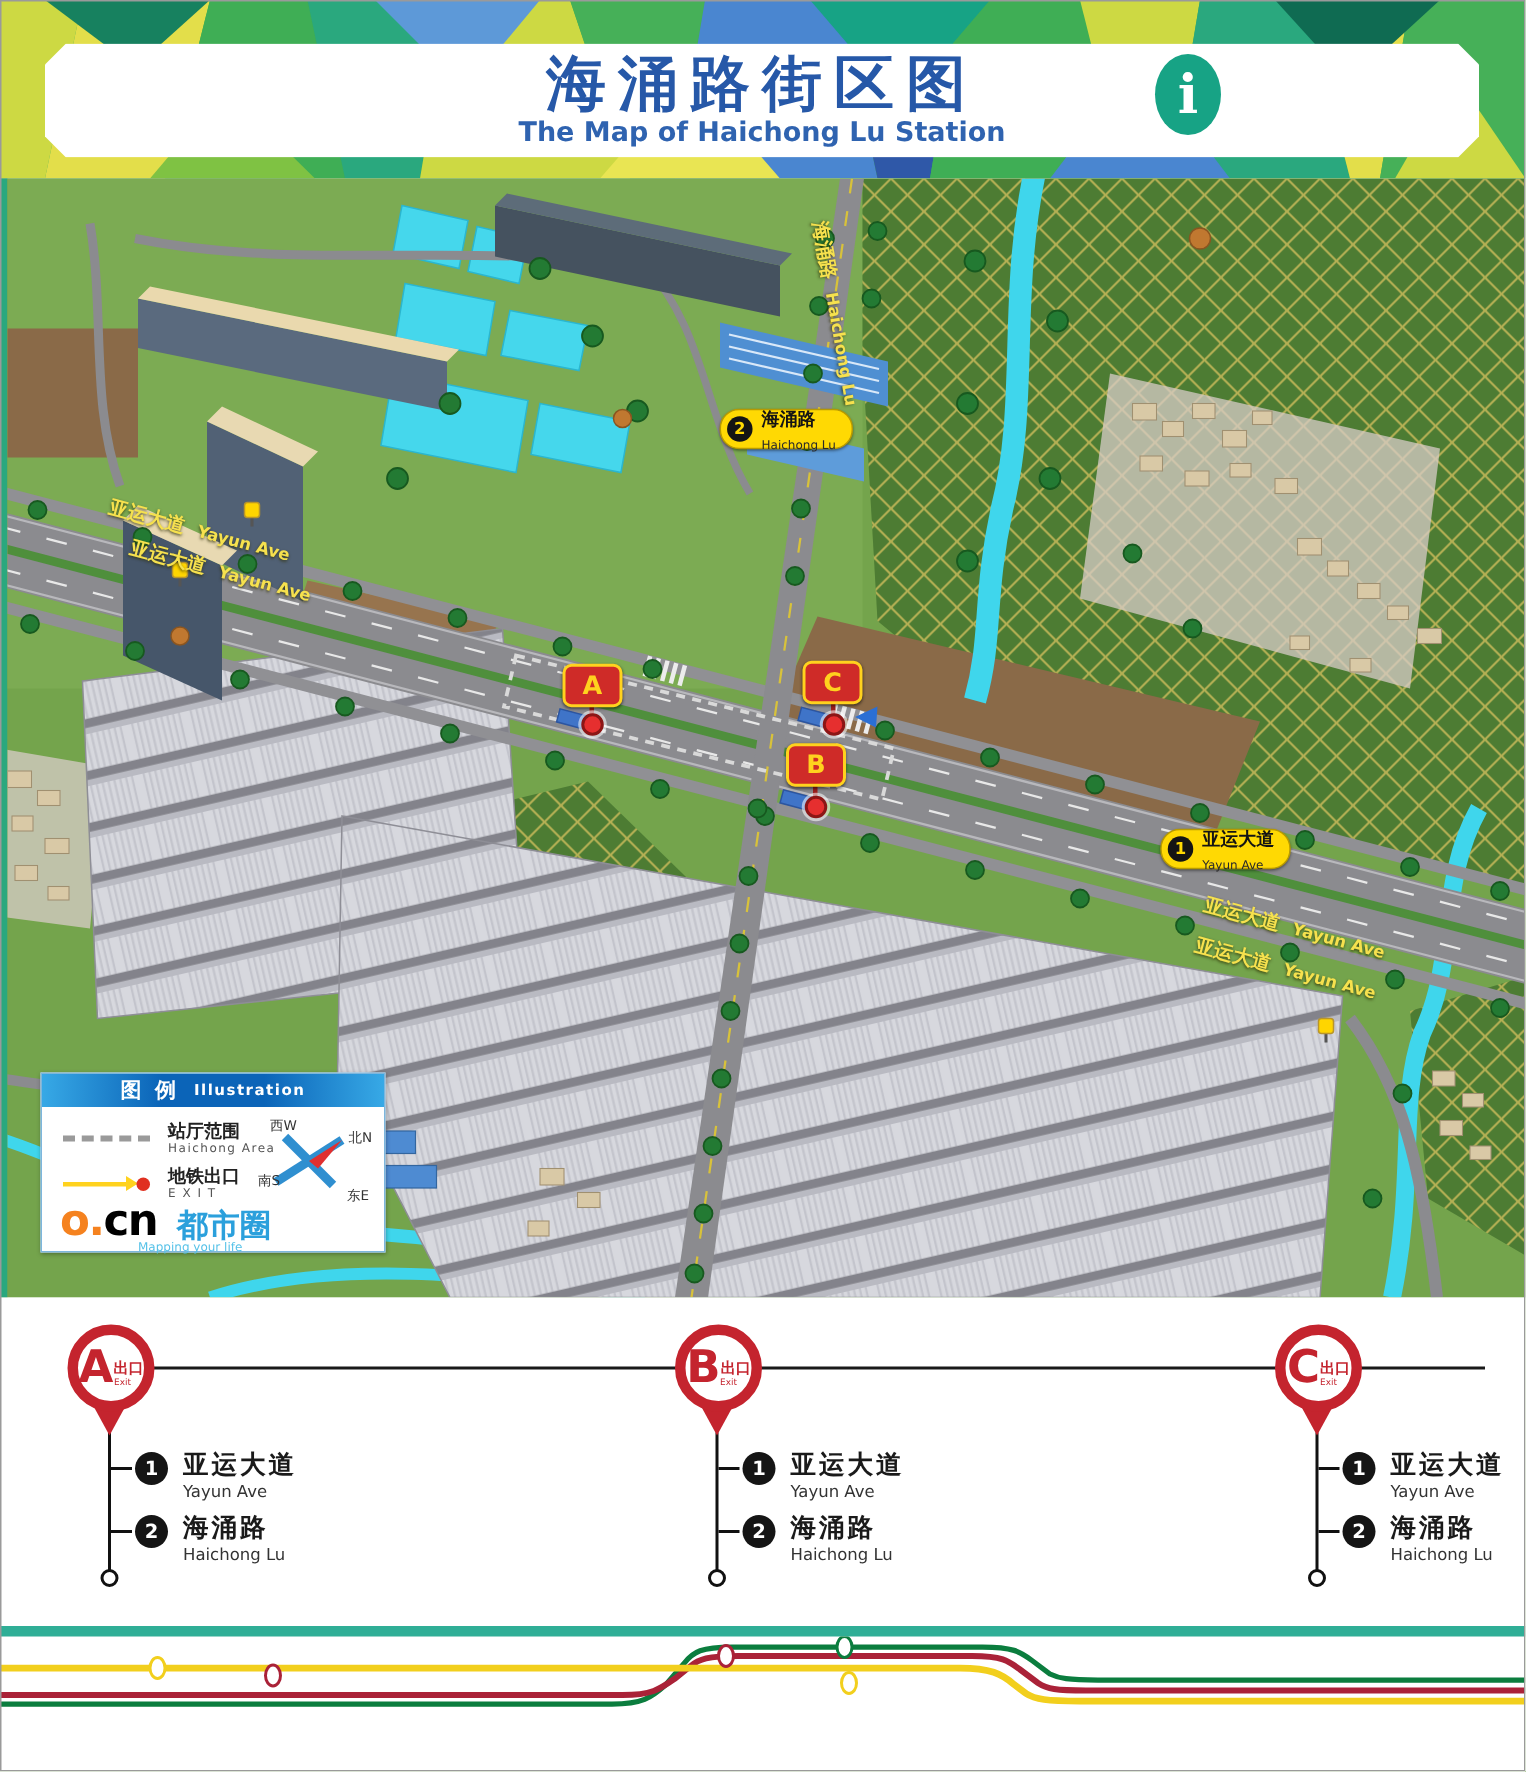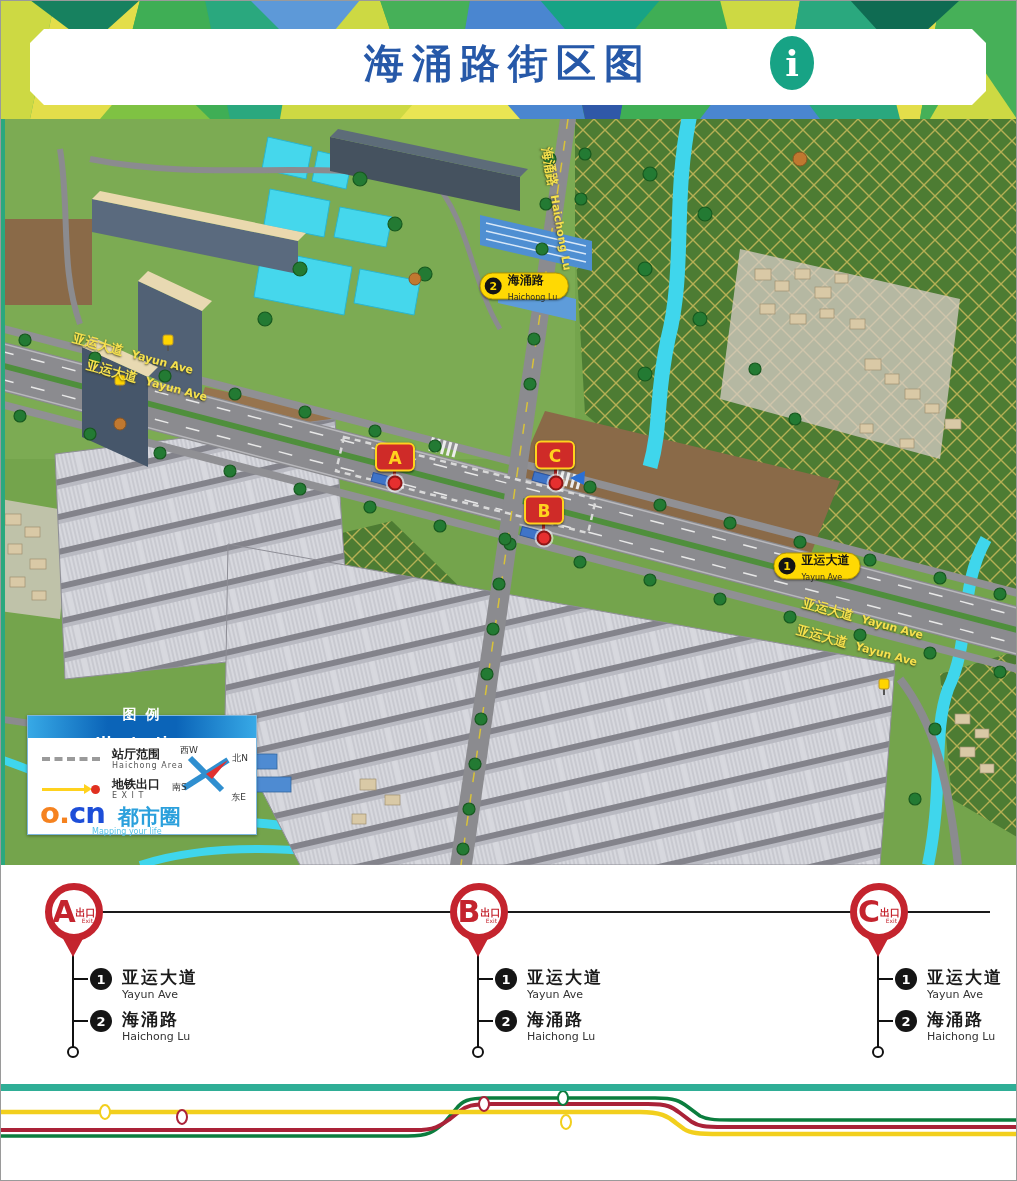--- a/index.html
+++ b/index.html
@@ -6,21 +6,21 @@
   .page{position:relative;width:1017px;height:1181px;background:#fff;overflow:hidden;
         font-family:"DejaVu Sans","Liberation Sans",sans-serif;}
   .frame{position:absolute;inset:0;border:1px solid #9a9a9a;pointer-events:none;z-index:50;}
 
   
   .header{position:absolute;top:0;left:0;width:1017px;height:119px;}
   .header svg{position:absolute;top:0;left:0;}
   .banner{position:absolute;top:29px;left:30px;width:956px;height:76px;background:#ffffff;
           clip-path:polygon(14px 0,calc(100% - 14px) 0,100% 14px,100% calc(100% - 14px),
           calc(100% - 14px) 100%,14px 100%,0 calc(100% - 14px),0 14px);
-          display:flex;flex-direction:column;align-items:center;justify-content:center;font-family:Liberation Mono, monospace;}
+          display:flex;flex-direction:column;align-items:center;justify-content:center;}
   .title{color:#2658a8;font-size:40px;font-weight:bold;letter-spacing:8px;line-height:1.05;}
   .subtitle{color:#2f63b0;font-size:18px;font-weight:bold;margin-top:1px;}
   .info-icon{position:absolute;top:36px;left:770px;width:44px;height:54px;border-radius:50%;
              background:#17a385;color:#fff;display:flex;align-items:center;justify-content:center;
              font-family:"DejaVu Serif","Liberation Serif",serif;font-size:36px;font-weight:bold;}
 
   
   .map{position:absolute;top:119px;left:0;width:1017px;height:746px;overflow:hidden;background:#74a44c;
        border-left:5px solid #2aa87e;box-sizing:border-box;}
   .map svg.art{position:absolute;top:0;left:-5px;}
@@ -42,50 +42,50 @@
       display:flex;align-items:center;justify-content:center;box-shadow:0 1px 2px rgba(0,0,0,.5);z-index:7;}
   .mk-line{position:absolute;width:3px;background:#9c1f1d;z-index:6;}
   .mk-dot{position:absolute;transform:translate(-50%,-50%);width:11px;height:11px;border-radius:50%;
           background:#e62f2f;border:2px solid #8c1616;box-shadow:0 0 0 2px rgba(255,255,255,.55);z-index:6;}
 
   
   .legend{position:absolute;left:22px;top:596px;width:228px;height:118px;background:#fff;
           border:1px solid #7db6dd;box-shadow:0 1px 3px rgba(0,0,0,.35);z-index:8;}
   .legend-hd{height:22px;background:linear-gradient(90deg,#37a9e6,#0b64b8 35%,#0b64b8 65%,#37a9e6);
              color:#fff;display:flex;align-items:center;justify-content:center;gap:10px;
-             font-size:14px;font-weight:bold;letter-spacing:2px;flex-direction:column;}
-  .legend-hd .en{letter-spacing:1px;font-size:13px;}
+             font-size:14px;font-weight:bold;letter-spacing:2px;}
+  .legend-hd .en{letter-spacing:1px;font-size:10px;}
   .lrow{position:absolute;left:14px;display:flex;align-items:center;}
   .ldash{width:58px;border-top:4px dashed #9a9a9a;margin-right:12px;}
   .larrow{width:58px;height:10px;position:relative;margin-right:12px;}
   .larrow .shaft{position:absolute;left:0;top:4px;width:44px;height:3px;background:#ffd21e;}
   .larrow .head{position:absolute;left:42px;top:0;width:0;height:0;border-left:8px solid #ffd21e;
                 border-top:5px solid transparent;border-bottom:5px solid transparent;}
   .larrow .dot{position:absolute;right:0;top:1px;width:9px;height:9px;border-radius:50%;background:#e03020;}
   .ltxt .zh{font-size:12px;font-weight:bold;color:#222;line-height:1.1;}
   .ltxt .en{font-size:8px;color:#555;letter-spacing:1px;}
   .compass{position:absolute;right:8px;top:30px;width:78px;height:56px;font-size:9px;color:#333;}
   .compass svg{position:absolute;left:8px;top:6px;}
   .cw{position:absolute;left:10px;top:-2px;} .cn{position:absolute;right:0;top:6px;}
   .cs{position:absolute;left:2px;bottom:8px;} .ce{position:absolute;right:2px;bottom:-2px;}
   .logo{position:absolute;left:12px;bottom:6px;display:flex;align-items:flex-end;line-height:1;}
   .logo-o{color:#f5821f;font-size:29px;font-weight:bold;letter-spacing:-1px;}
-  .logo-cn{color:#1d4ed8;font-size:29px;font-weight:bold;letter-spacing:-1px;}
+  .logo-cn{color:#000000;font-size:29px;font-weight:bold;letter-spacing:-1px;}
   .logo-zh{color:#2ba0dc;font-size:21px;font-weight:bold;margin-left:13px;}
   .logo-tag{position:absolute;left:64px;bottom:-2px;font-size:8px;color:#56c2e8;white-space:nowrap;text-align:right;}
 
   
   .exits{position:absolute;top:865px;left:0;width:1017px;height:219px;background:#fff;}
   .exits-rule{position:absolute;left:100px;top:46px;width:890px;height:2px;background:#1a1a1a;}
   .exit-col{position:absolute;top:0;width:260px;height:219px;}
   .pin-circle{position:absolute;top:18px;left:2px;width:44px;height:44px;background:#fff;
               border:7px solid #c4242e;border-radius:50%;display:flex;align-items:center;
               justify-content:center;z-index:2;}
   .pin-letter{font-size:30px;font-weight:bold;color:#c4242e;line-height:1;}
-  .pin-exit{display:flex;flex-direction:column;margin-top:10px;text-align:right;}
+  .pin-exit{display:flex;flex-direction:column;margin-top:10px;}
   .pin-exit .zh{font-size:10px;font-weight:bold;color:#c4242e;line-height:1;}
   .pin-exit .en{font-size:7px;color:#c4242e;transform:scale(.85);transform-origin:left top;}
   .pin-tail{position:absolute;top:70px;left:18px;width:0;height:0;border-left:12px solid transparent;
             border-right:12px solid transparent;border-top:22px solid #c4242e;z-index:1;}
   .vline{position:absolute;left:29px;top:90px;width:2px;height:92px;background:#111;}
   .endcircle{position:absolute;left:24px;top:181px;width:8px;height:8px;border:2px solid #111;
              border-radius:50%;background:#fff;}
   .srow{position:absolute;left:31px;display:flex;align-items:flex-start;}
   .srow .tick{width:14px;height:2px;background:#111;margin-top:10px;}
   .snum{width:22px;height:22px;border-radius:50%;background:#151515;color:#fff;font-weight:bold;
@@ -124,20 +124,21 @@
       <polygon points="250,0 310,60 360,0" fill="#5d99d8"></polygon>
       <polygon points="540,0 600,70 660,0" fill="#17a385"></polygon>
       <polygon points="700,119 760,40 820,119" fill="#4a86d0"></polygon>
       <polygon points="100,119 150,60 210,119" fill="#7fc243"></polygon>
       <polygon points="400,119 460,50 520,119" fill="#e9e553"></polygon>
       <polygon points="850,0 900,55 960,0" fill="#0f6b52"></polygon>
       <polygon points="930,119 970,50 1017,119" fill="#cdd943"></polygon>
     </svg>
     <div class="banner">
       <div class="title">海涌路街区图</div>
+      <div class="subtitle">The Map of Haichong Lu Station</div>
     </div>
     <div class="info-icon">i</div>
   </header>
 
   <div class="map">
     <svg class="art" width="1017" height="746">
       <defs>
         <pattern id="fh" width="22" height="22" patternUnits="userSpaceOnUse">
           <rect width="22" height="22" fill="#4d7c33"></rect>
           <path d="M0,0L22,22M22,0L0,22" stroke="#b5b054" stroke-width="1.4"></path>

